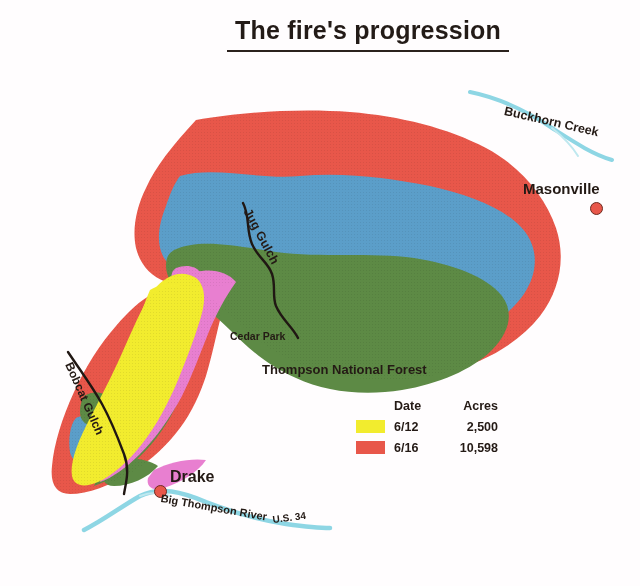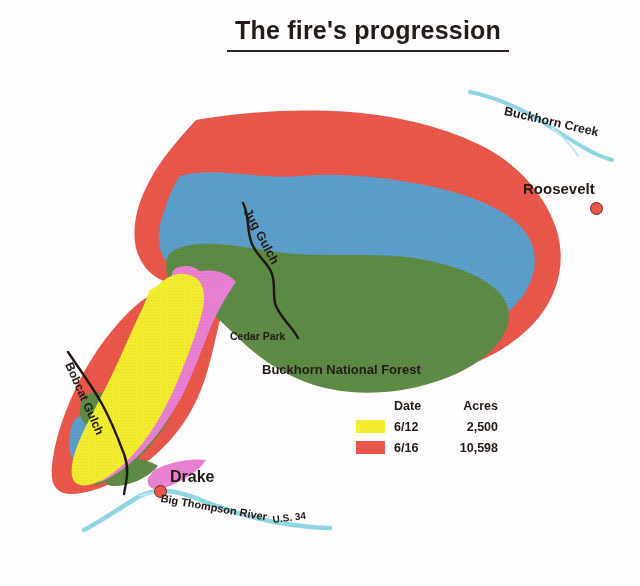--- a/index.html
+++ b/index.html
@@ -277,29 +277,29 @@
     <path d="M243,203 C250,216 246,230 252,244 C258,258 268,262 272,274
              C276,286 272,296 276,306 C282,320 292,326 298,338" fill="none" stroke="#201713" stroke-width="2.4" stroke-linecap="round"></path>
     <path d="M68,352 C80,370 92,386 102,404 C112,422 118,438 124,454
              C130,470 126,482 124,494" fill="none" stroke="#201713" stroke-width="2.4" stroke-linecap="round"></path>
   </svg>
 
   <div class="title-block">
     <span class="main-title">The fire's progression</span>
   </div>
 
-  <div class="map-label" id="label-masonville">Roosevelt</div>
+  <div class="map-label" id="label-masonville">Masonville</div>
   <div class="city-dot" id="dot-masonville"></div>
 
   <div class="map-label" id="label-drake">Drake</div>
   <div class="city-dot" id="dot-drake"></div>
 
   <div class="map-label" id="label-cedar-park">Cedar Park</div>
 
-  <div class="map-label" id="label-forest">Buckhorn National Forest</div>
+  <div class="map-label" id="label-forest">Thompson National Forest</div>
 
   <div class="map-label" id="label-us34">U.S. 34</div>
 
   <div class="map-label" id="label-buckhorn">Buckhorn Creek</div>
 
   <div class="map-label" id="label-big-thompson">Big Thompson River</div>
 
   <div class="map-label" id="label-jug-gulch">Jug Gulch</div>
 
   <div class="map-label" id="label-bobcat-gulch">Bobcat Gulch</div>

